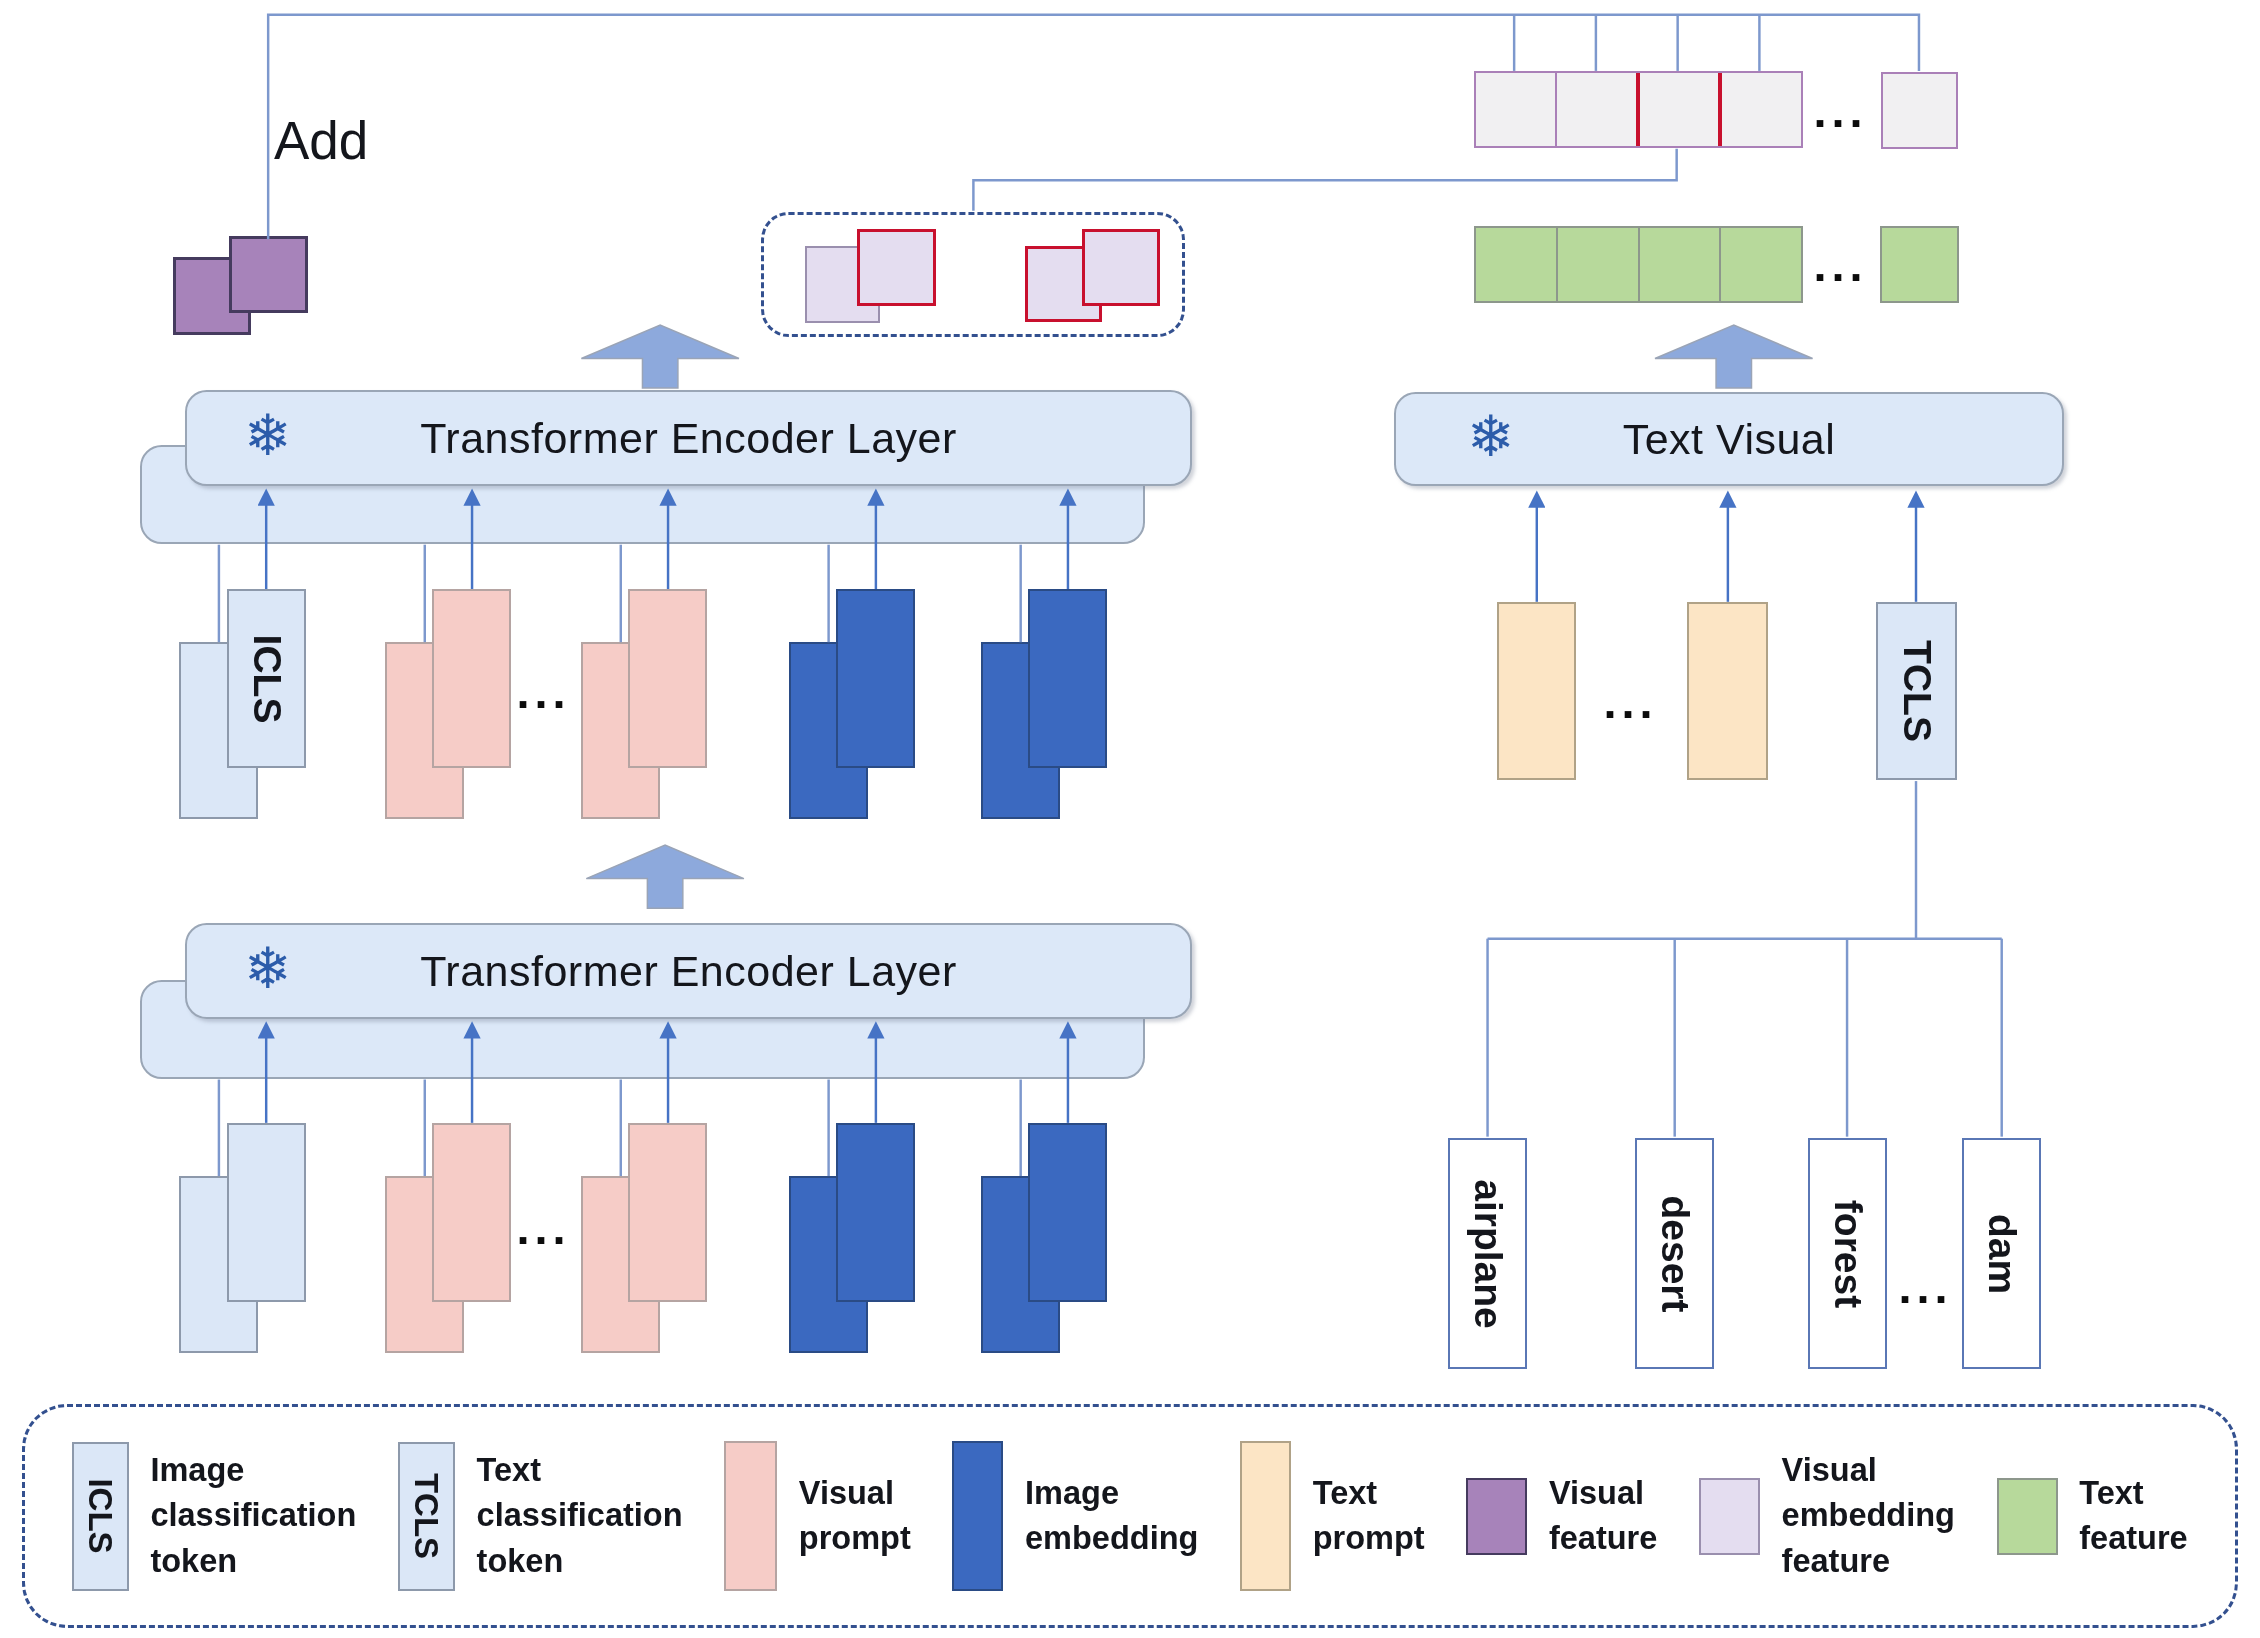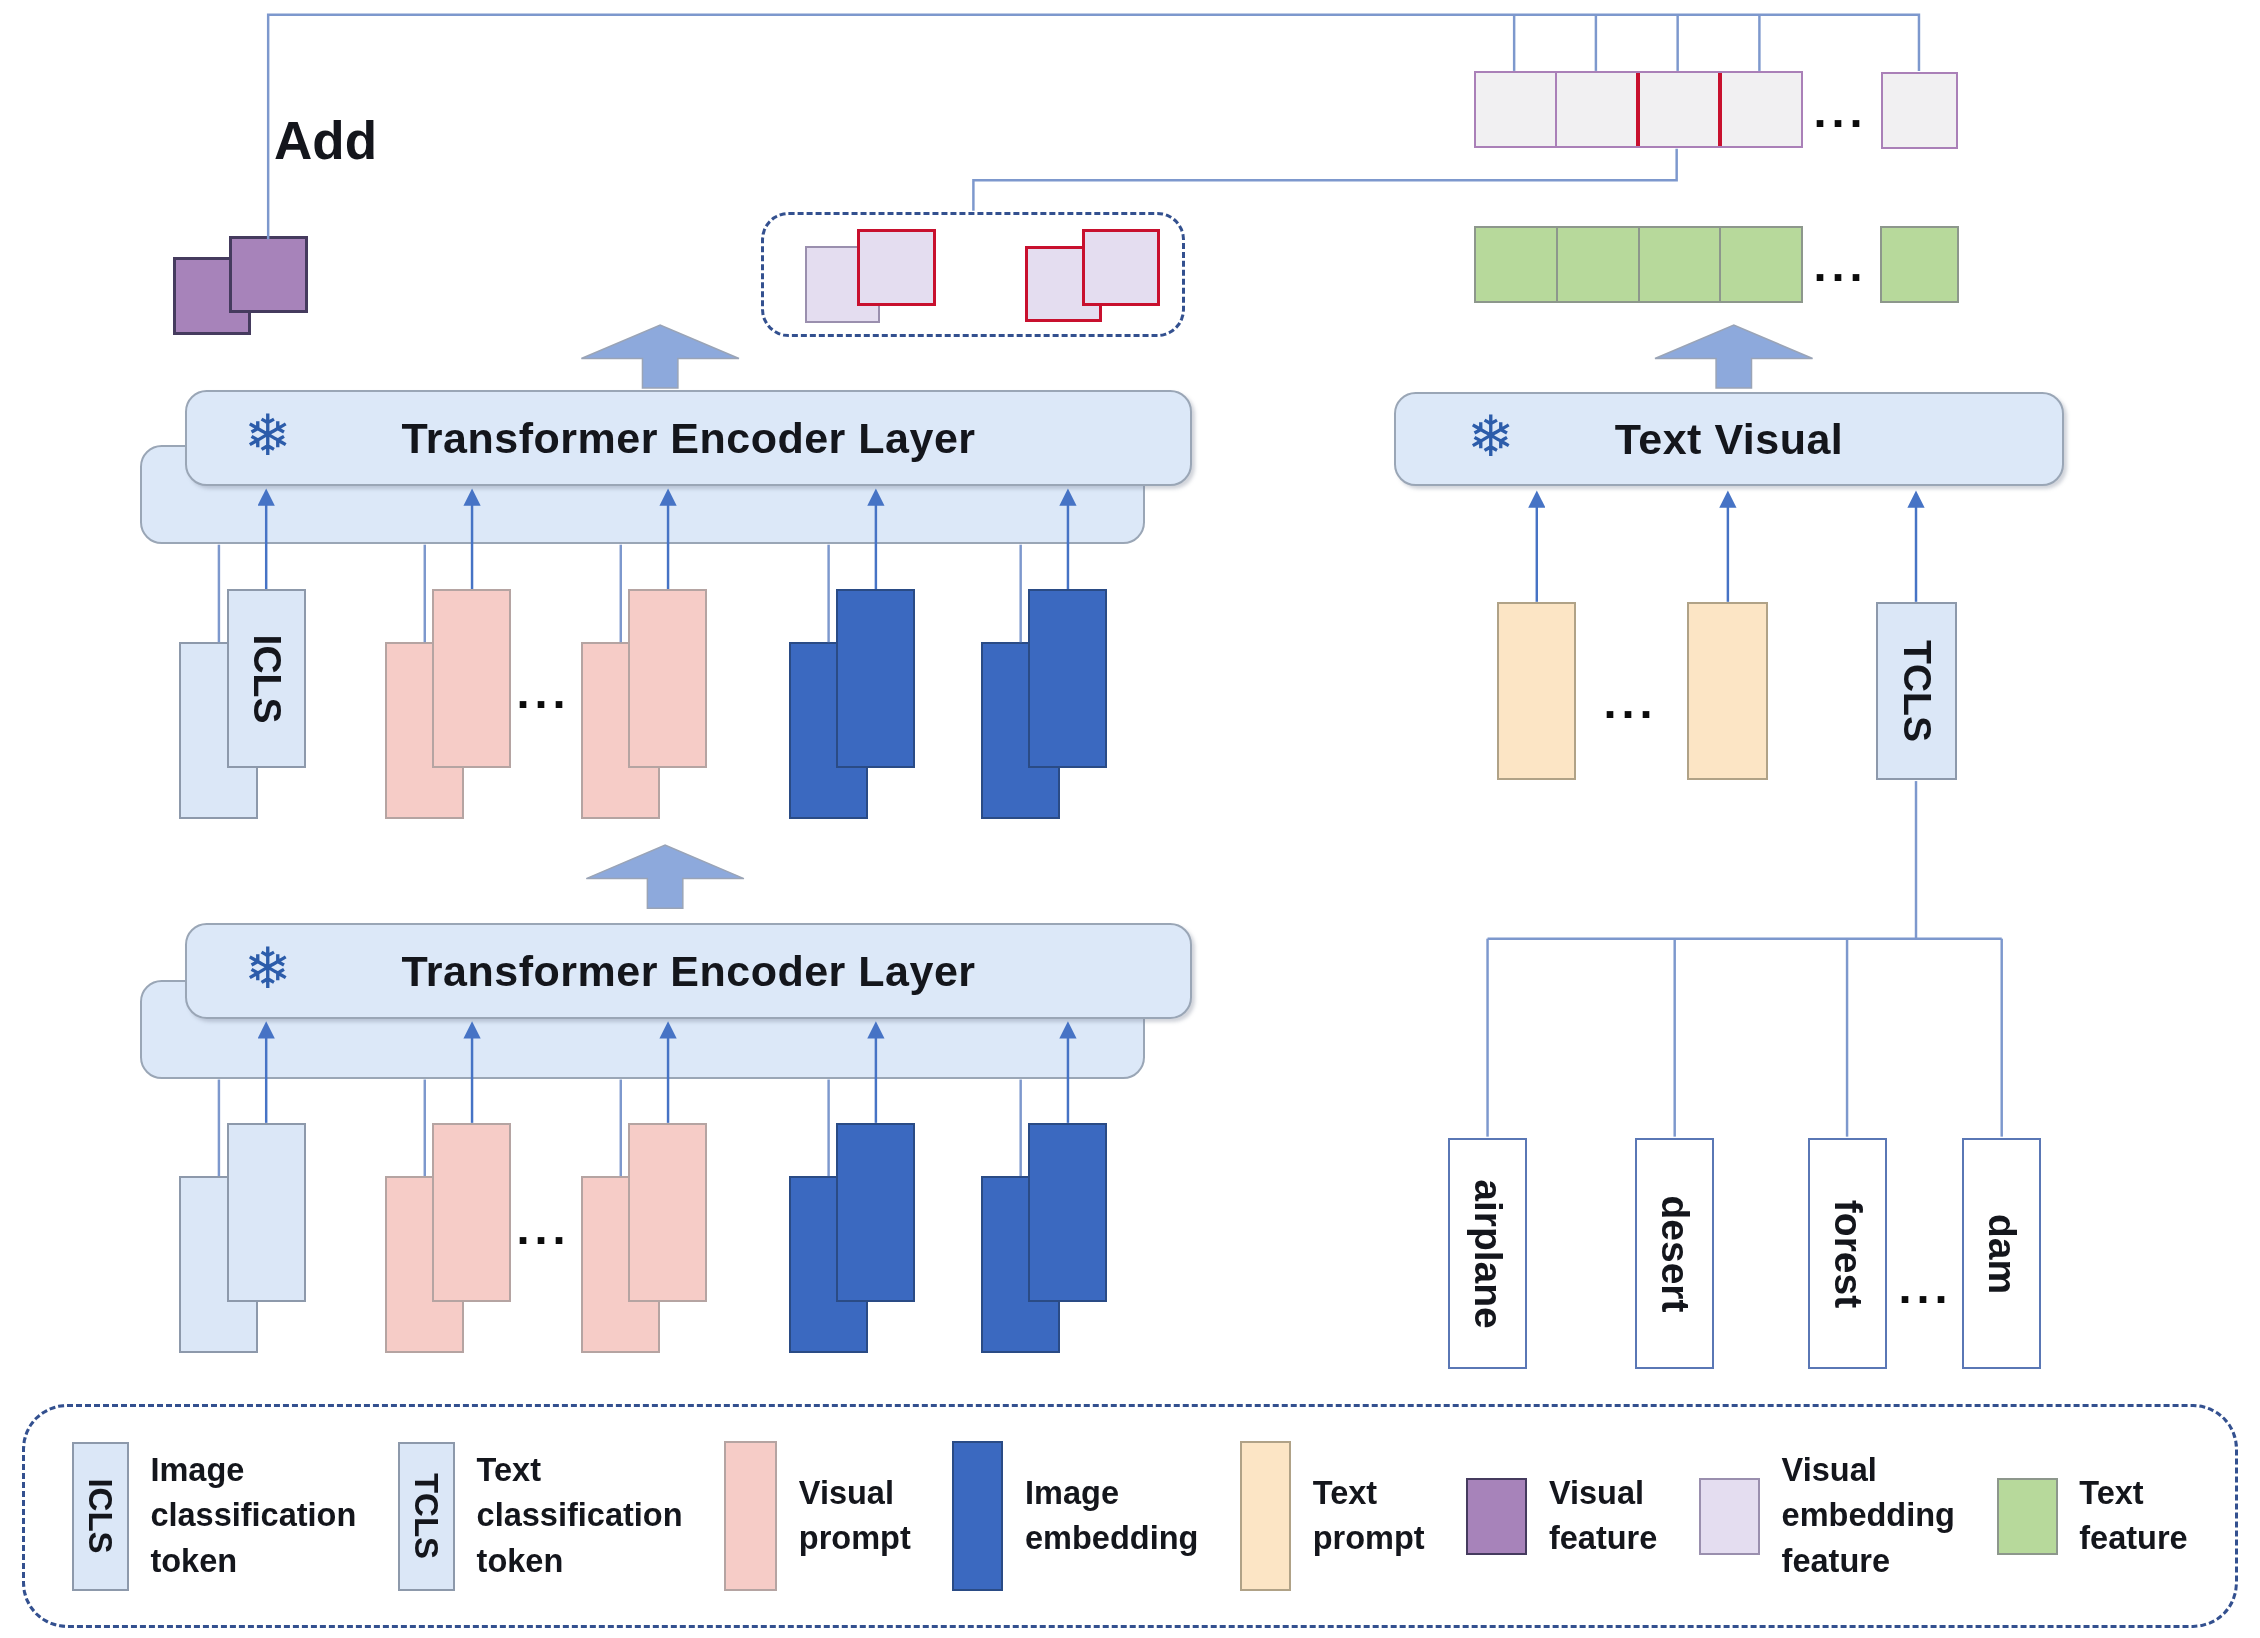--- a/index.html
+++ b/index.html
@@ -12,21 +12,21 @@
   .wire{stroke:var(--connector-blue,#7d98cd);stroke-width:2.5;fill:none;}
   .awire{stroke:var(--arrow-blue,#4673c5);stroke-width:2.5;fill:none;}
   .fatarrow{fill:var(--fat-arrow-fill,#8da9dc);stroke:#9aa4b6;stroke-width:1.5;}
 
   
   .enc-back{background:var(--encoder-box-fill,#dce8f8);border:2px solid var(--encoder-box-border,#9aa6b6);
             border-radius:21.7px;z-index:2;}
   .enc-front{background:var(--encoder-box-fill,#dce8f8);border:2px solid var(--encoder-box-border,#9aa6b6);
              border-radius:21.7px;z-index:3;display:flex;align-items:center;justify-content:center;
              box-shadow:3px 3px 3.9px rgba(120,130,150,.35);}
-  .enc-title{font-size:43px;font-weight:bold;letter-spacing:0.5px;}
+  .enc-title{font-size:43px;font-weight:normal;letter-spacing:0.5px;}
   .snow{position:absolute;top:50%;transform:translateY(-54%);font-family:"DejaVu Sans",sans-serif;
         font-size:57px;color:var(--snowflake-blue,#2c5caa);line-height:1;}
 
   
   .tok{position:absolute;box-sizing:border-box;width:79px;border:2px solid;}
   .tok.back{height:177px;z-index:2;}
   .tok.front{height:179px;z-index:3;}
   .tk-blue{background:var(--token-blue-fill,#dbe7f7);border-color:var(--token-blue-border,#8d99ab);}
   .tk-pink{background:var(--visual-prompt-fill,#f6ccc7);border-color:var(--visual-prompt-border,#b5a4a2);}
   .tk-navy{background:var(--image-embedding-fill,#3b69c0);border-color:var(--image-embedding-border,#2a4b85);}
@@ -57,21 +57,21 @@
 
   .dashedbox{border:3.4px dashed var(--dashed-border,#33508f);border-radius:27.6px;z-index:2;}
 
   .dots{position:absolute;z-index:5;font-weight:bold;font-size:47px;letter-spacing:4.9px;
         color:#0c0c0c;text-align:center;line-height:1;}
 
   .wordbox{position:absolute;box-sizing:border-box;background:#fff;z-index:3;
            border:2.5px solid var(--class-word-border,#5a77b5);}
   .wordbox .rot{font-size:39px;}
 
-  #add-label{font-size:53px;font-weight:bold;z-index:5;}
+  #add-label{font-size:53px;font-weight:normal;z-index:5;}
 
   
   #legend{left:21.7px;top:1404px;width:2216px;height:224px;border-radius:45px;z-index:2;
           display:flex;align-items:center;justify-content:space-between;padding:0 47px;}
   .lg-item{display:flex;align-items:center;gap:21.7px;}
   .lg-label{font-size:32.5px;font-weight:bold;white-space:pre-line;line-height:1.4;}
   .lg-swatch{position:relative;box-sizing:border-box;flex:none;}
   .lg-tok{width:57px;height:149px;background:var(--token-blue-fill,#dbe7f7);
           border:2px solid var(--token-blue-border,#8d99ab);}
   .lg-tok .rot{font-size:33px;}

